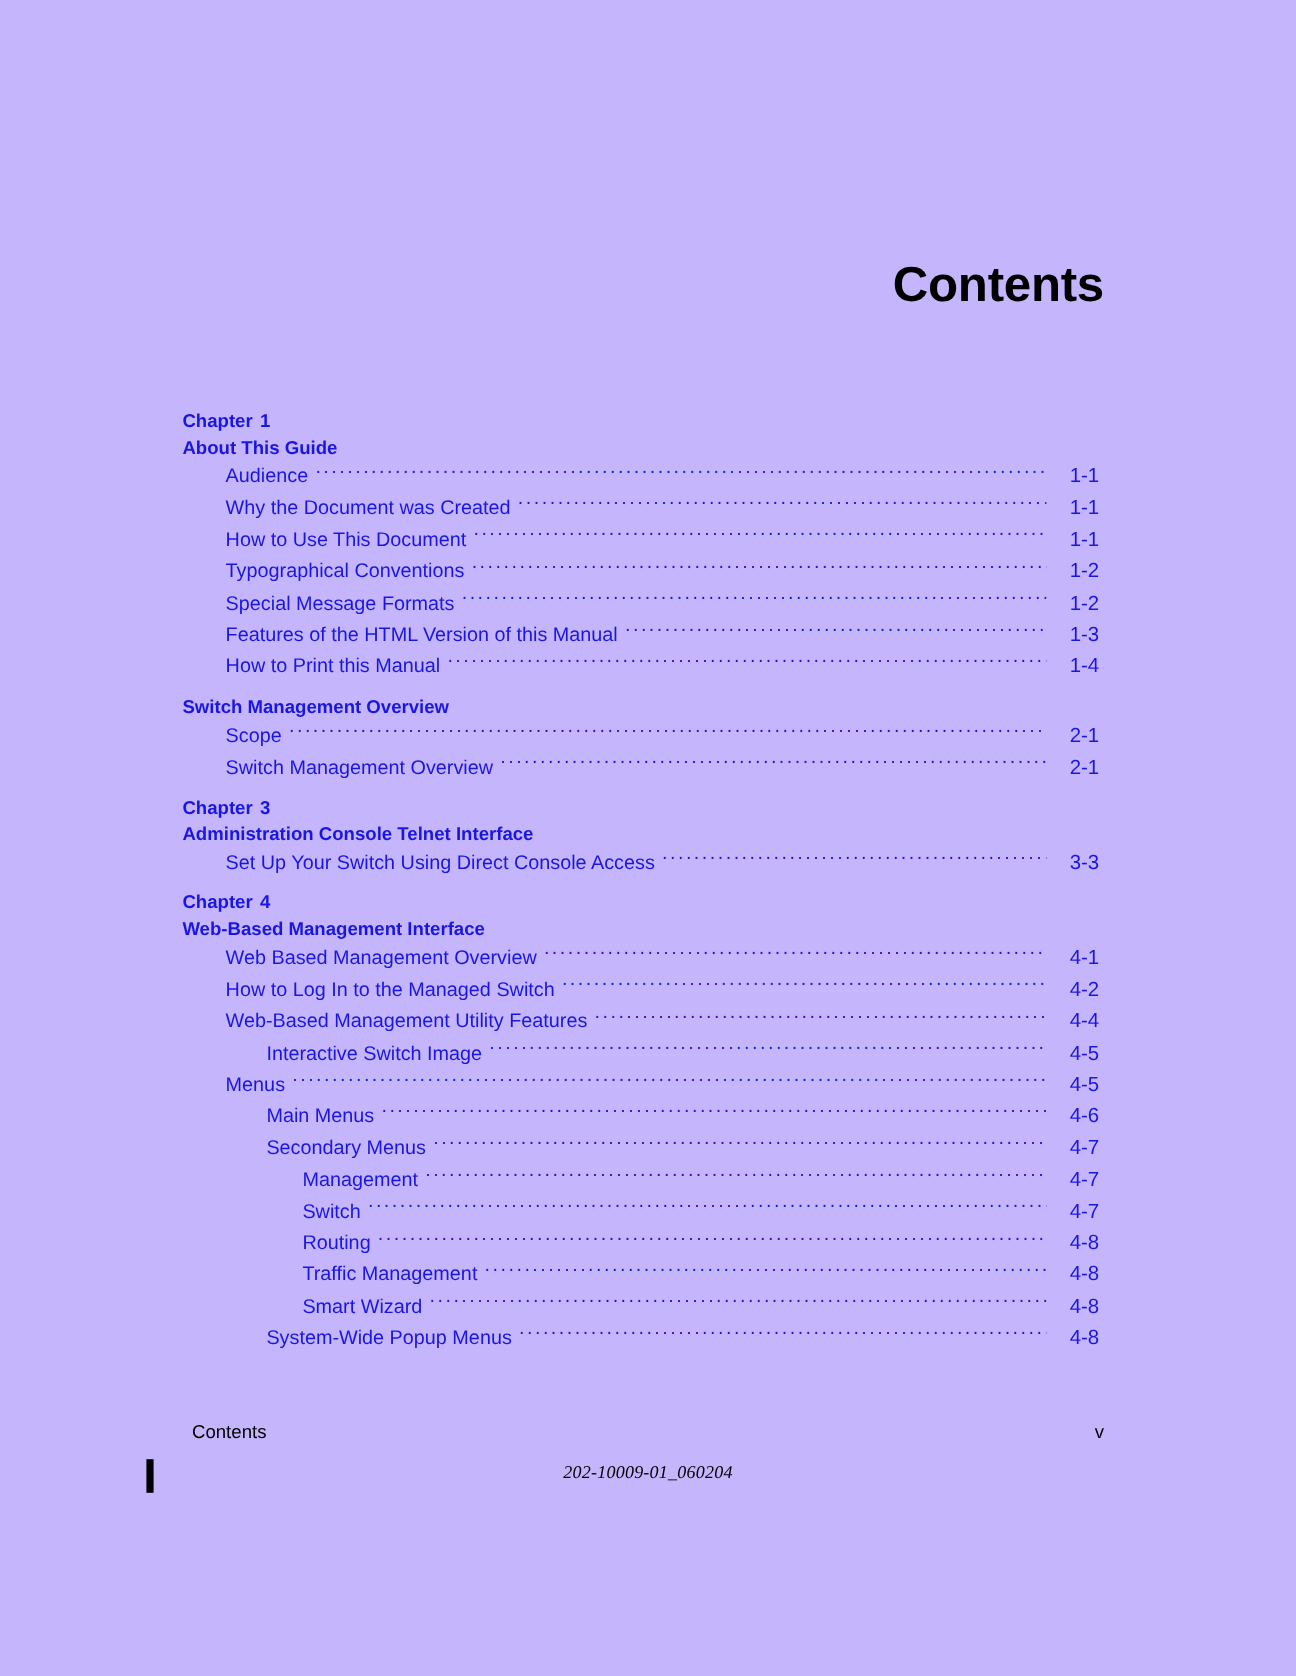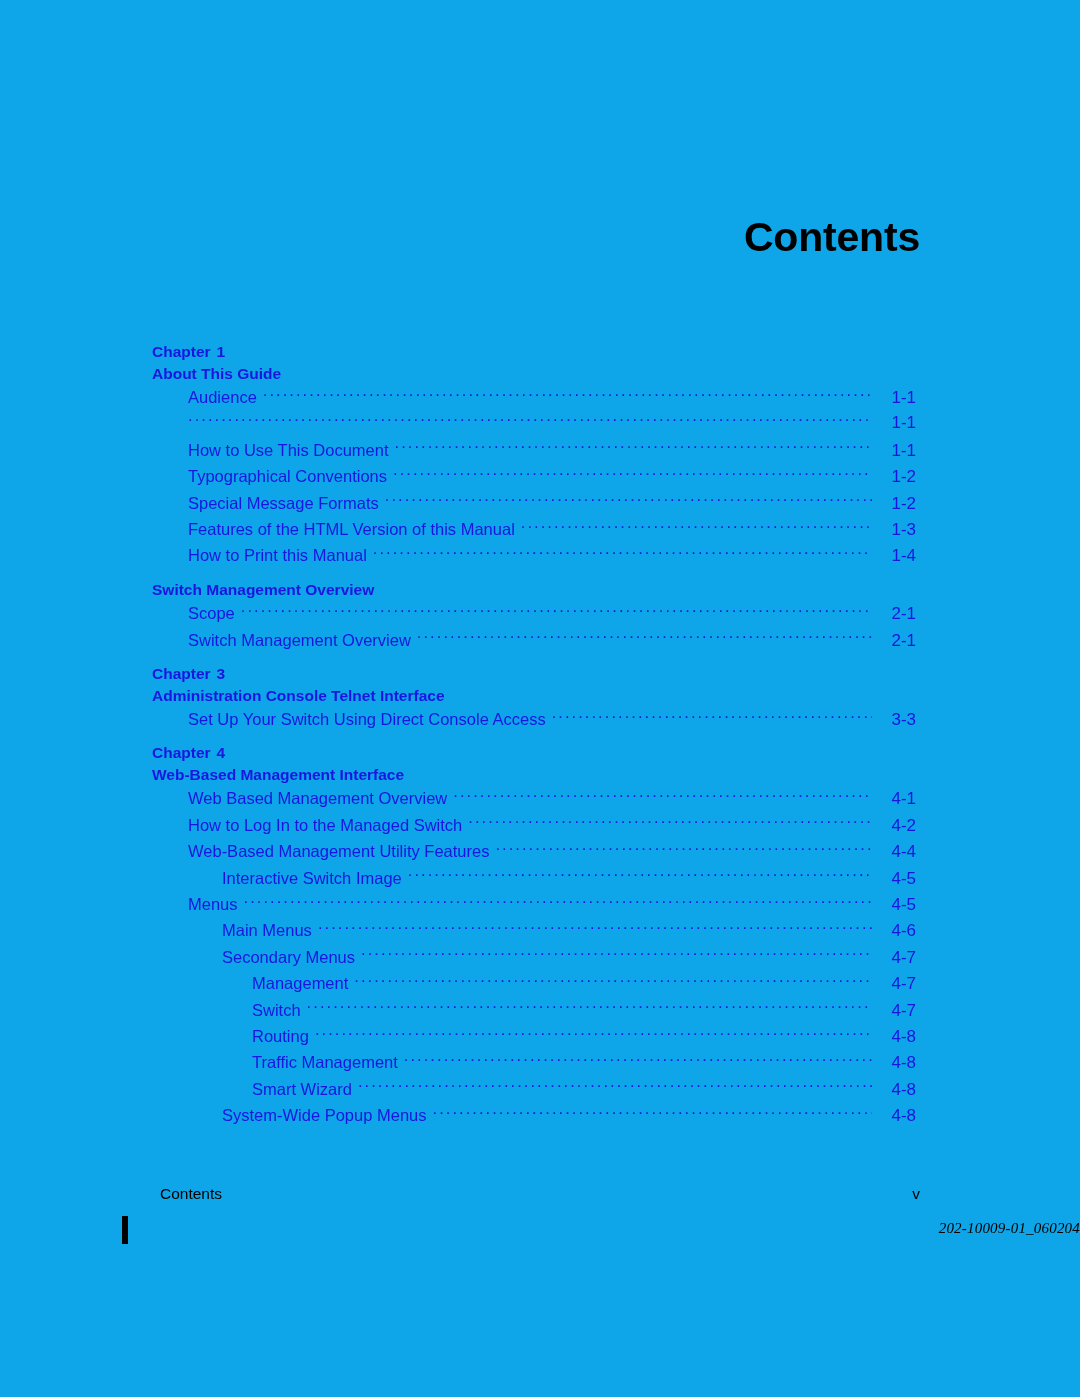--- a/index.html
+++ b/index.html
@@ -11,21 +11,21 @@
     width: 1080px;
     height: 1397px;
     position: relative;
     font-family: "Liberation Sans", sans-serif;
     -webkit-font-smoothing: antialiased;
   }
 
   .page {
     position: absolute;
     inset: 0;
-    background: #0ea5e9;
+    background: #c4b5fd;
   }
 
   
   .page-title {
     position: absolute;
     top: 214px;
     left: 0;
     width: 920px;
     text-align: right;
     font-size: 41px;
@@ -133,21 +133,21 @@
     width: 920px;
     text-align: right;
     font-size: 15.5px;
     color: #000000;
   }
   .doc-number {
     position: absolute;
     top: 1220px;
     left: 0;
     width: 1080px;
-    text-align: right;
+    text-align: center;
     font-family: "Liberation Serif", serif;
     font-style: italic;
     font-size: 15px;
     color: #000000;
     letter-spacing: 0.2px;
   }
   .change-bar {
     position: absolute;
     left: 122px;
     top: 1216px;
@@ -167,20 +167,21 @@
       <div class="chapter-block">
         <div class="chapter-line"><span>Chapter</span><span class="chapter-num">1</span></div>
         <span class="chapter-title">About This Guide</span>
       </div>
       <div class="entry lvl1">
         <span class="etext">Audience</span>
         <span class="leader"></span>
         <span class="pageno">1-1</span>
       </div>
       <div class="entry lvl1">
+        <span class="etext">Why the Document was Created</span>
         <span class="leader"></span>
         <span class="pageno">1-1</span>
       </div>
       <div class="entry lvl1">
         <span class="etext">How to Use This Document</span>
         <span class="leader"></span>
         <span class="pageno">1-1</span>
       </div>
       <div class="entry lvl1">
         <span class="etext">Typographical Conventions</span>

